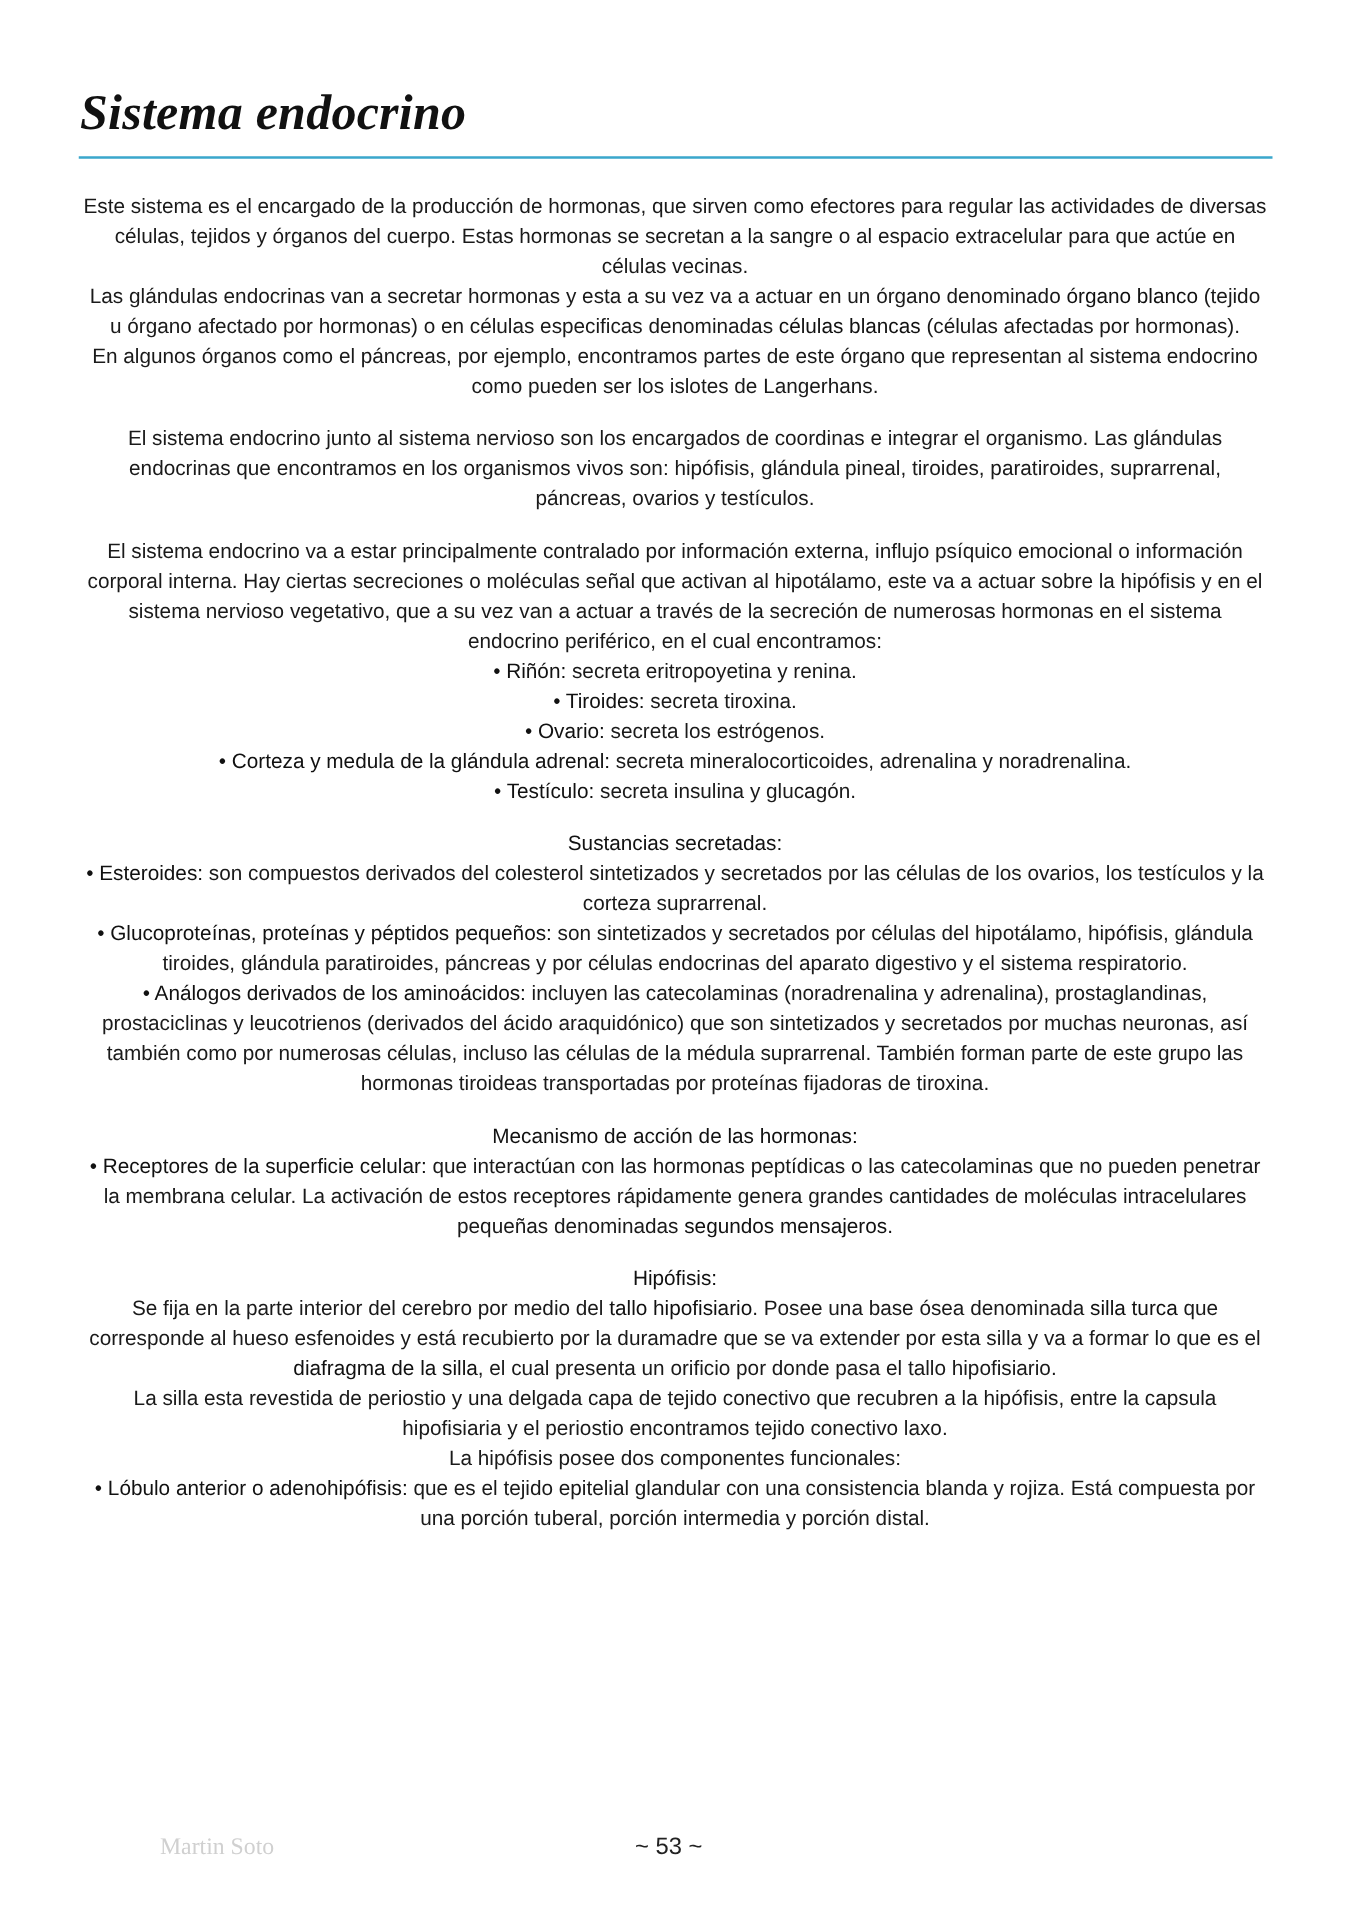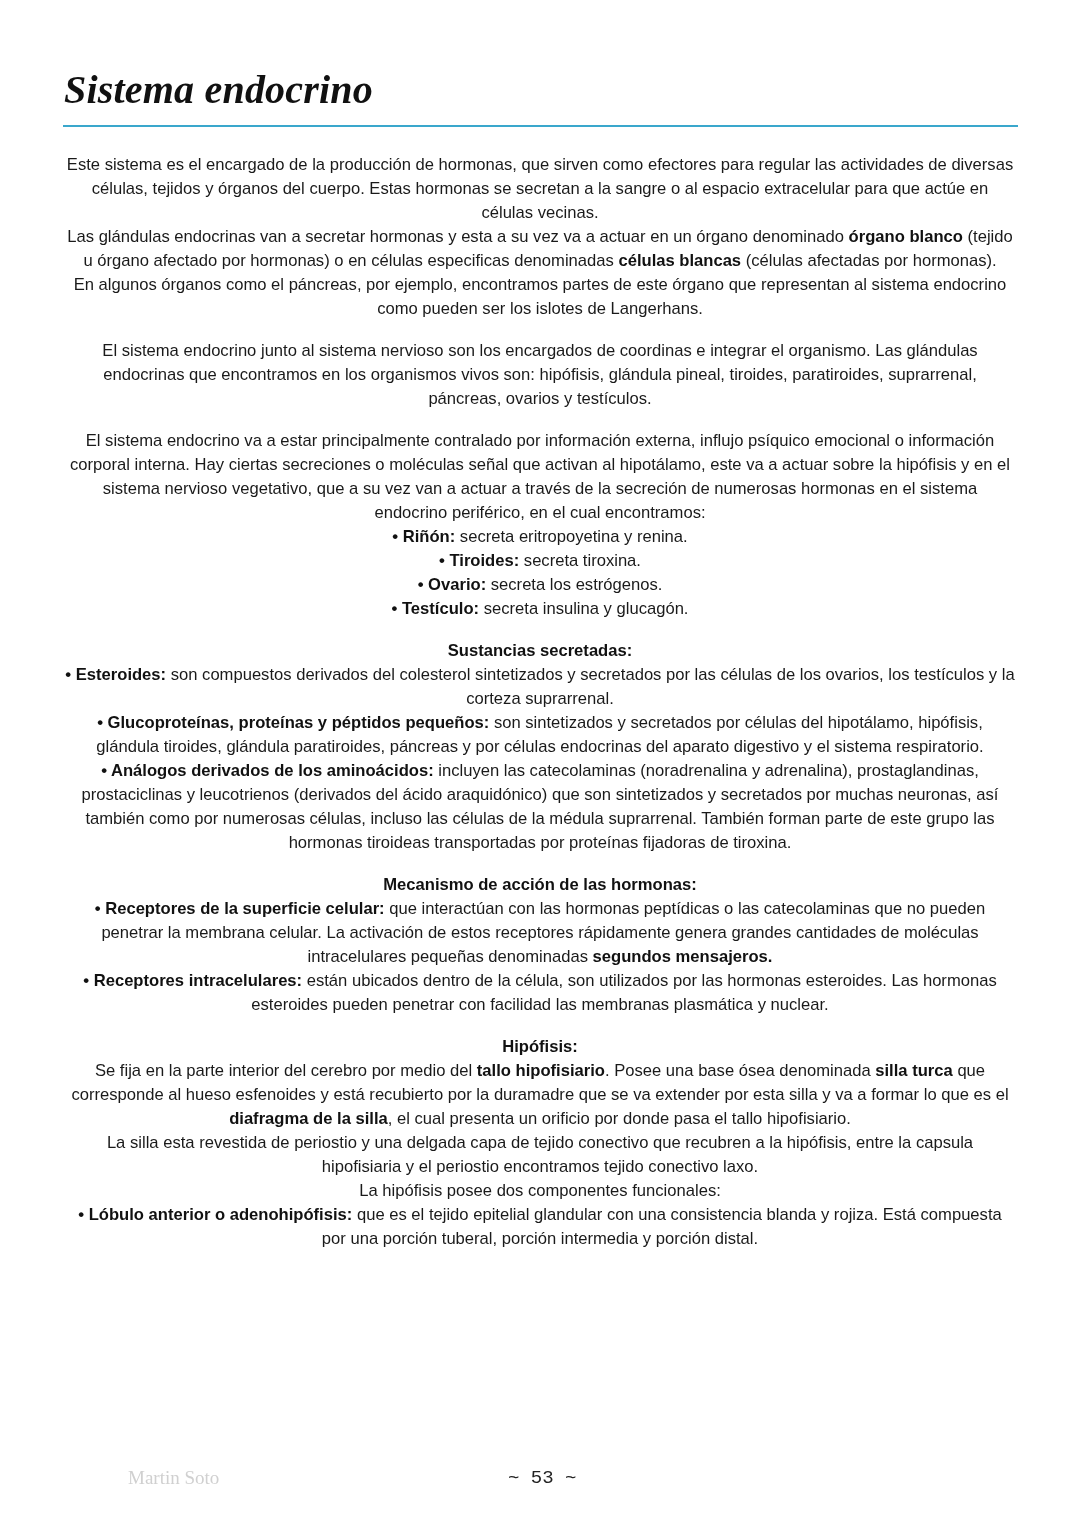--- a/index.html
+++ b/index.html
@@ -10,28 +10,28 @@
     font-family: "Liberation Serif", serif; font-style: italic; font-weight: bold;
     font-size: 40px; color: #111; margin: 0; letter-spacing: 0.2px;
   }
   .rule { position: absolute; left: 63px; top: 125px; width: 955px; height: 2px; background: #3aa7cc; }
   .content {
     position: absolute; left: 65px; top: 153px; width: 950px;
     font-family: "Liberation Sans", sans-serif; font-size: 16.6px; line-height: 24px; color: #1a1a1a;
   }
   .content p { margin: 0; text-align: center; }
   .gap { height: 18px; }
-  b { font-weight: bold; color: #111; }
+  b { font-weight: normal; color: #111; }
   .footer-author {
     position: absolute; left: 80px; top: 1467px;
     font-family: "Liberation Serif", serif; font-size: 19px; color: #d0d0d0; margin-left: 48px;
   }
   .footer-page {
     position: absolute; left: 508px; top: 1467px;
-    font-family: Liberation Mono, monospace; font-size: 19px; color: #222;
+    font-family: Liberation Sans, sans-serif; font-size: 19px; color: #222;
   }
 </style>
 </head>
 <body>
 
 <div class="page">
   <h1 class="title">Sistema endocrino</h1>
   <div class="rule"></div>
 
   <div class="content">
@@ -40,32 +40,32 @@
     <p>En algunos órganos como el páncreas, por ejemplo, encontramos partes de este órgano que representan al sistema endocrino como pueden ser los islotes de Langerhans.</p>
     <div class="gap"></div>
 
     <p>El sistema endocrino junto al sistema nervioso son los encargados de coordinas e integrar el organismo. Las glándulas endocrinas que encontramos en los organismos vivos son: hipófisis, glándula pineal, tiroides, paratiroides, suprarrenal, páncreas, ovarios y testículos.</p>
     <div class="gap"></div>
 
     <p>El sistema endocrino va a estar principalmente contralado por información externa, influjo psíquico emocional o información corporal interna. Hay ciertas secreciones o moléculas señal que activan al hipotálamo, este va a actuar sobre la hipófisis y en el sistema nervioso vegetativo, que a su vez van a actuar a través de la secreción de numerosas hormonas en el sistema endocrino periférico, en el cual encontramos:</p>
     <p><b>• Riñón:</b><span> secreta eritropoyetina y renina.</span></p>
     <p><b>• Tiroides:</b><span> secreta tiroxina.</span></p>
     <p><b>• Ovario:</b><span> secreta los estrógenos.</span></p>
+    <p><b>• Corteza y medula de la glándula adrenal:</b><span> secreta mineralocorticoides, adrenalina y noradrenalina.</span></p>
     <p><b>• Testículo:</b><span> secreta insulina y glucagón.</span></p>
     <div class="gap"></div>
 
     <p><b>Sustancias secretadas:</b></p>
     <p><b>• Esteroides:</b><span> son compuestos derivados del colesterol sintetizados y secretados por las células de los ovarios, los testículos y la corteza suprarrenal.</span></p>
     <p><b>• Glucoproteínas, proteínas y péptidos pequeños:</b><span> son sintetizados y secretados por células del hipotálamo, hipófisis, glándula tiroides, glándula paratiroides, páncreas y por células endocrinas del aparato digestivo y el sistema respiratorio.</span></p>
     <p><b>• Análogos derivados de los aminoácidos:</b><span> incluyen las catecolaminas (noradrenalina y adrenalina), prostaglandinas, prostaciclinas y leucotrienos (derivados del ácido araquidónico) que son sintetizados y secretados por muchas neuronas, así también como por numerosas células, incluso las células de la médula suprarrenal. También forman parte de este grupo las hormonas tiroideas transportadas por proteínas fijadoras de tiroxina.</span></p>
     <div class="gap"></div>
 
     <p><b>Mecanismo de acción de las hormonas:</b></p>
     <p><b>• Receptores de la superficie celular:</b><span> que interactúan con las hormonas peptídicas o las catecolaminas que no pueden penetrar la membrana celular. La activación de estos receptores rápidamente genera grandes cantidades de moléculas intracelulares pequeñas denominadas </span><b>segundos mensajeros.</b></p>
-    <p><b>• Receptores intracelulares:</b><span> están ubicados dentro de la célula, son utilizados por las hormonas esteroides. Las hormonas esteroides pueden penetrar con facilidad las membranas plasmática y nuclear.</span></p>
     <div class="gap"></div>
 
     <p><b>Hipófisis:</b></p>
     <p><span>Se fija en la parte interior del cerebro por medio del </span><b>tallo hipofisiario</b><span>. Posee una base ósea denominada </span><b>silla turca</b><span> que corresponde al hueso esfenoides y está recubierto por la duramadre que se va extender por esta silla y va a formar lo que es el </span><b>diafragma de la silla</b><span>, el cual presenta un orificio por donde pasa el tallo hipofisiario.</span></p>
     <p>La silla esta revestida de periostio y una delgada capa de tejido conectivo que recubren a la hipófisis, entre la capsula hipofisiaria y el periostio encontramos tejido conectivo laxo.</p>
     <p>La hipófisis posee dos componentes funcionales:</p>
     <p><b>• Lóbulo anterior o adenohipófisis:</b><span> que es el tejido epitelial glandular con una consistencia blanda y rojiza. Está compuesta por una porción tuberal, porción intermedia y porción distal.</span></p>
   </div>
 
   <div class="footer-author">Martin Soto</div>

